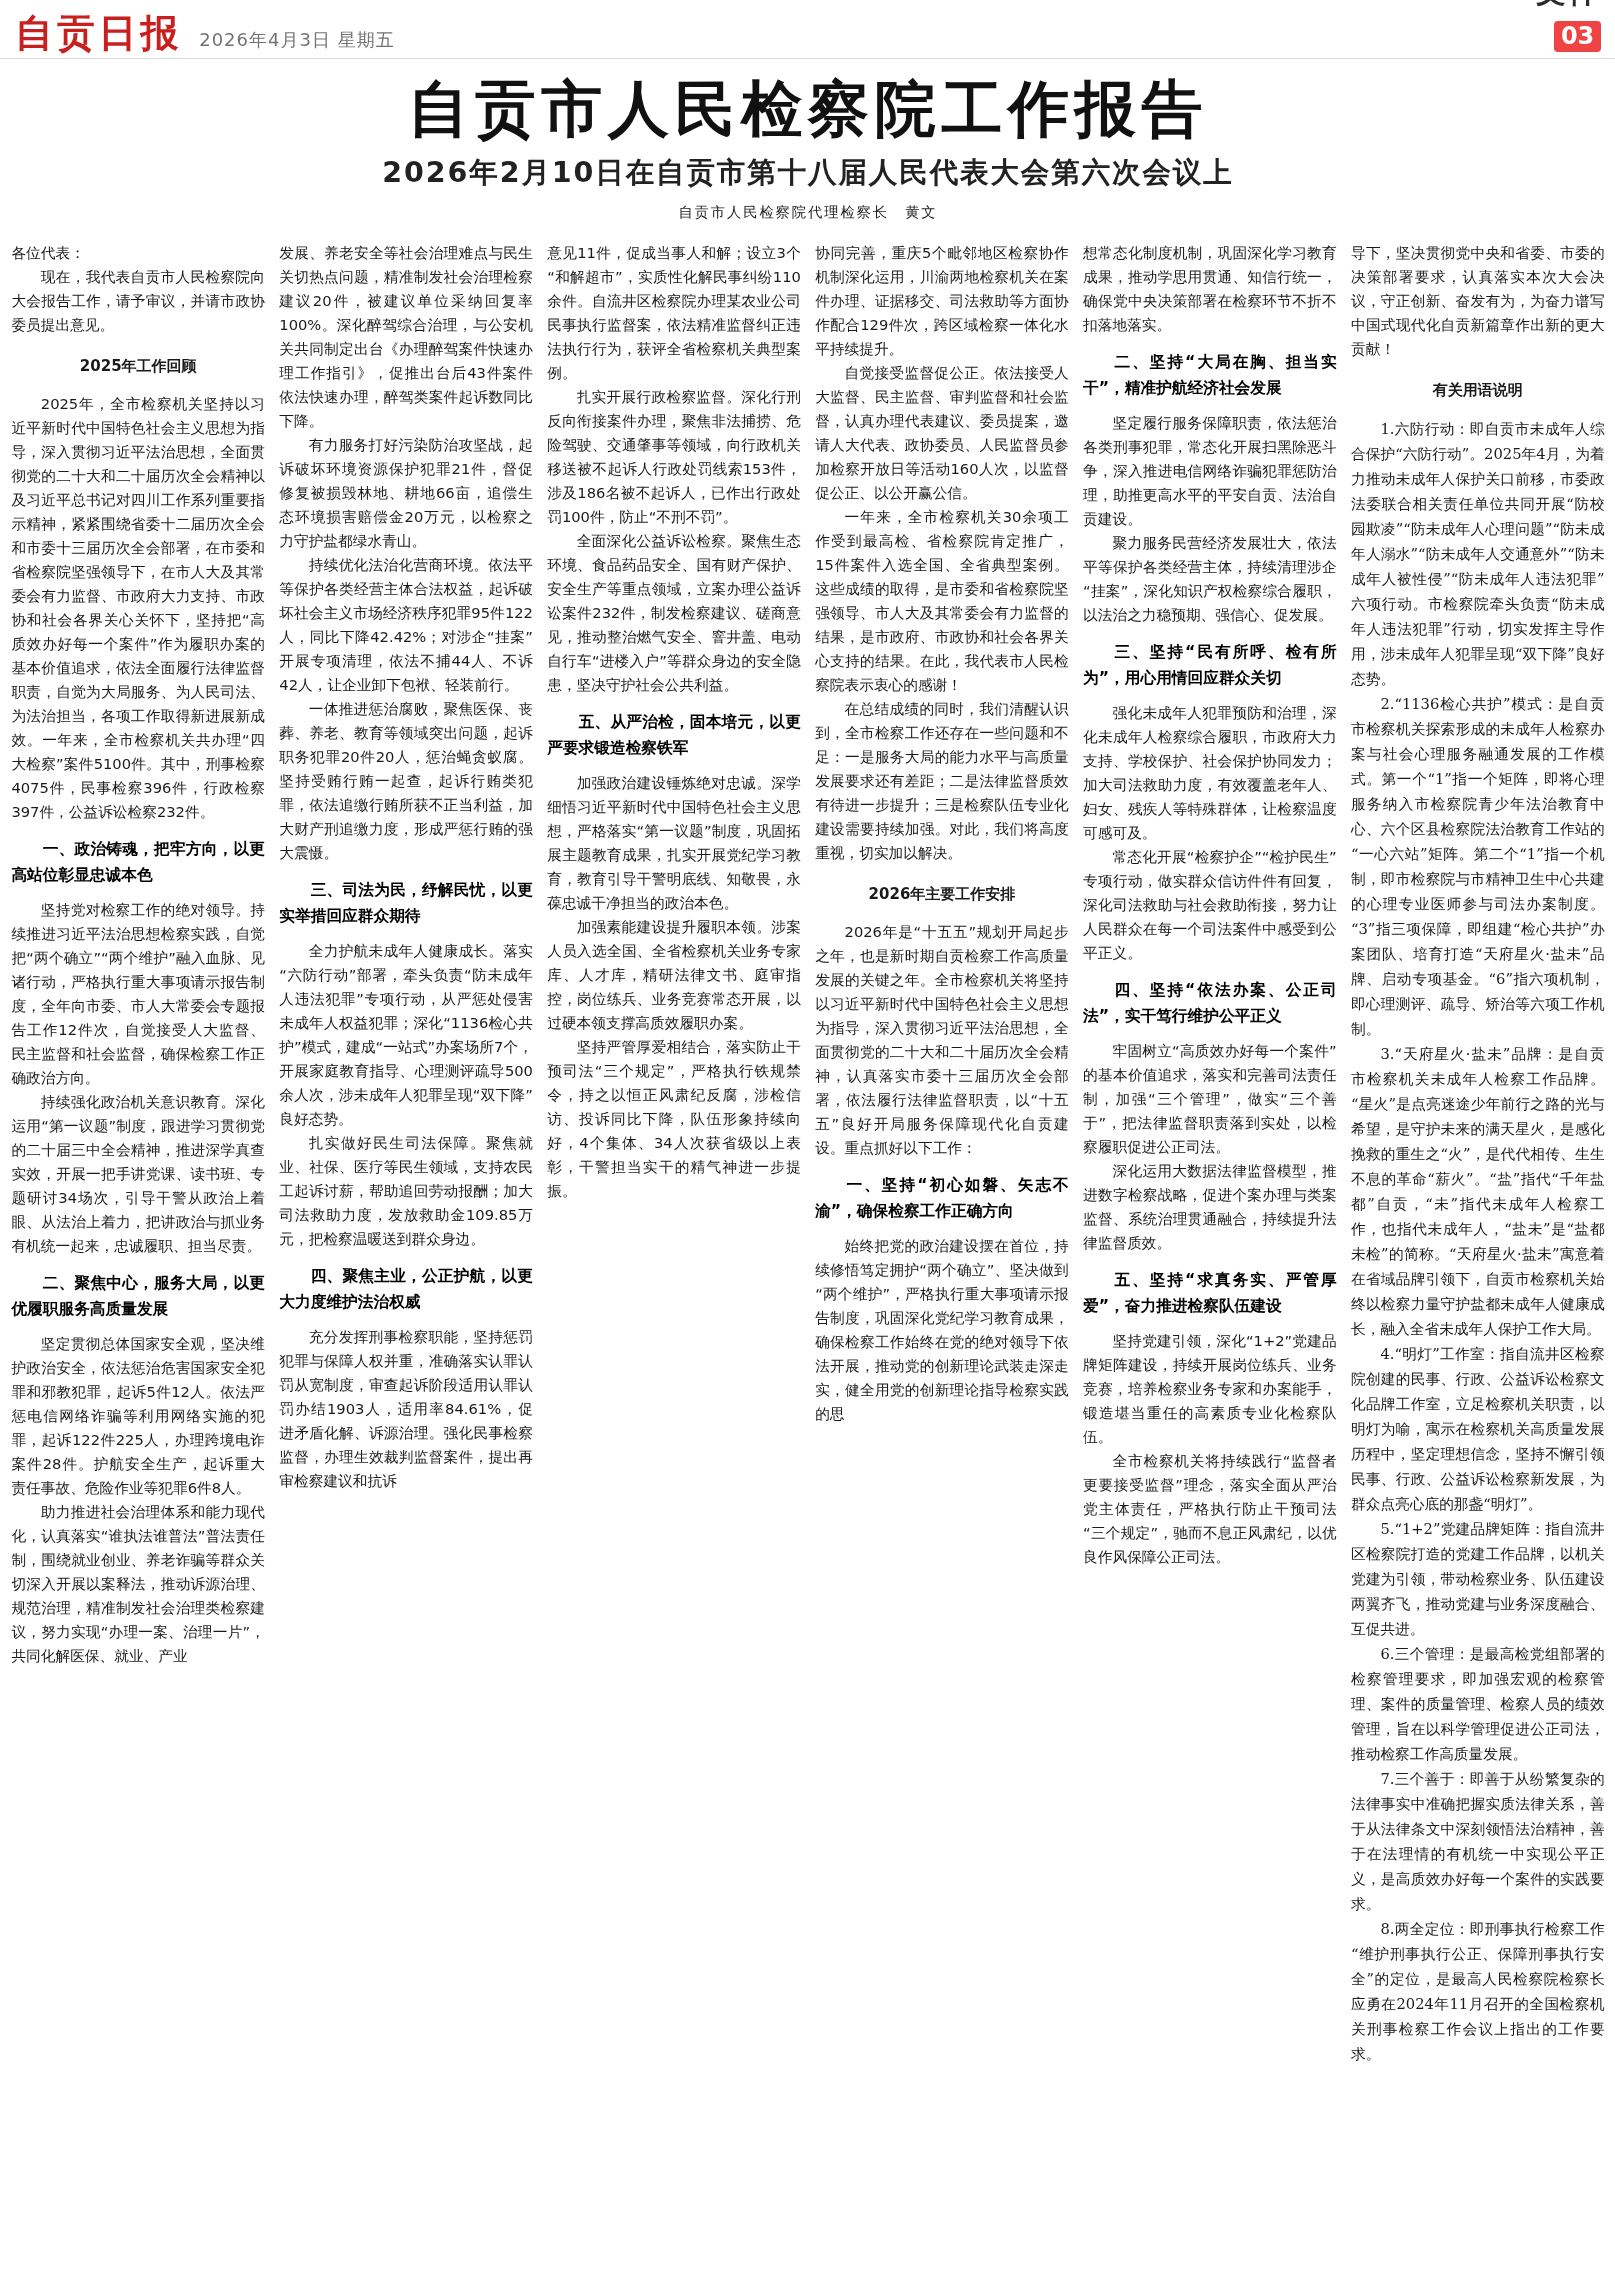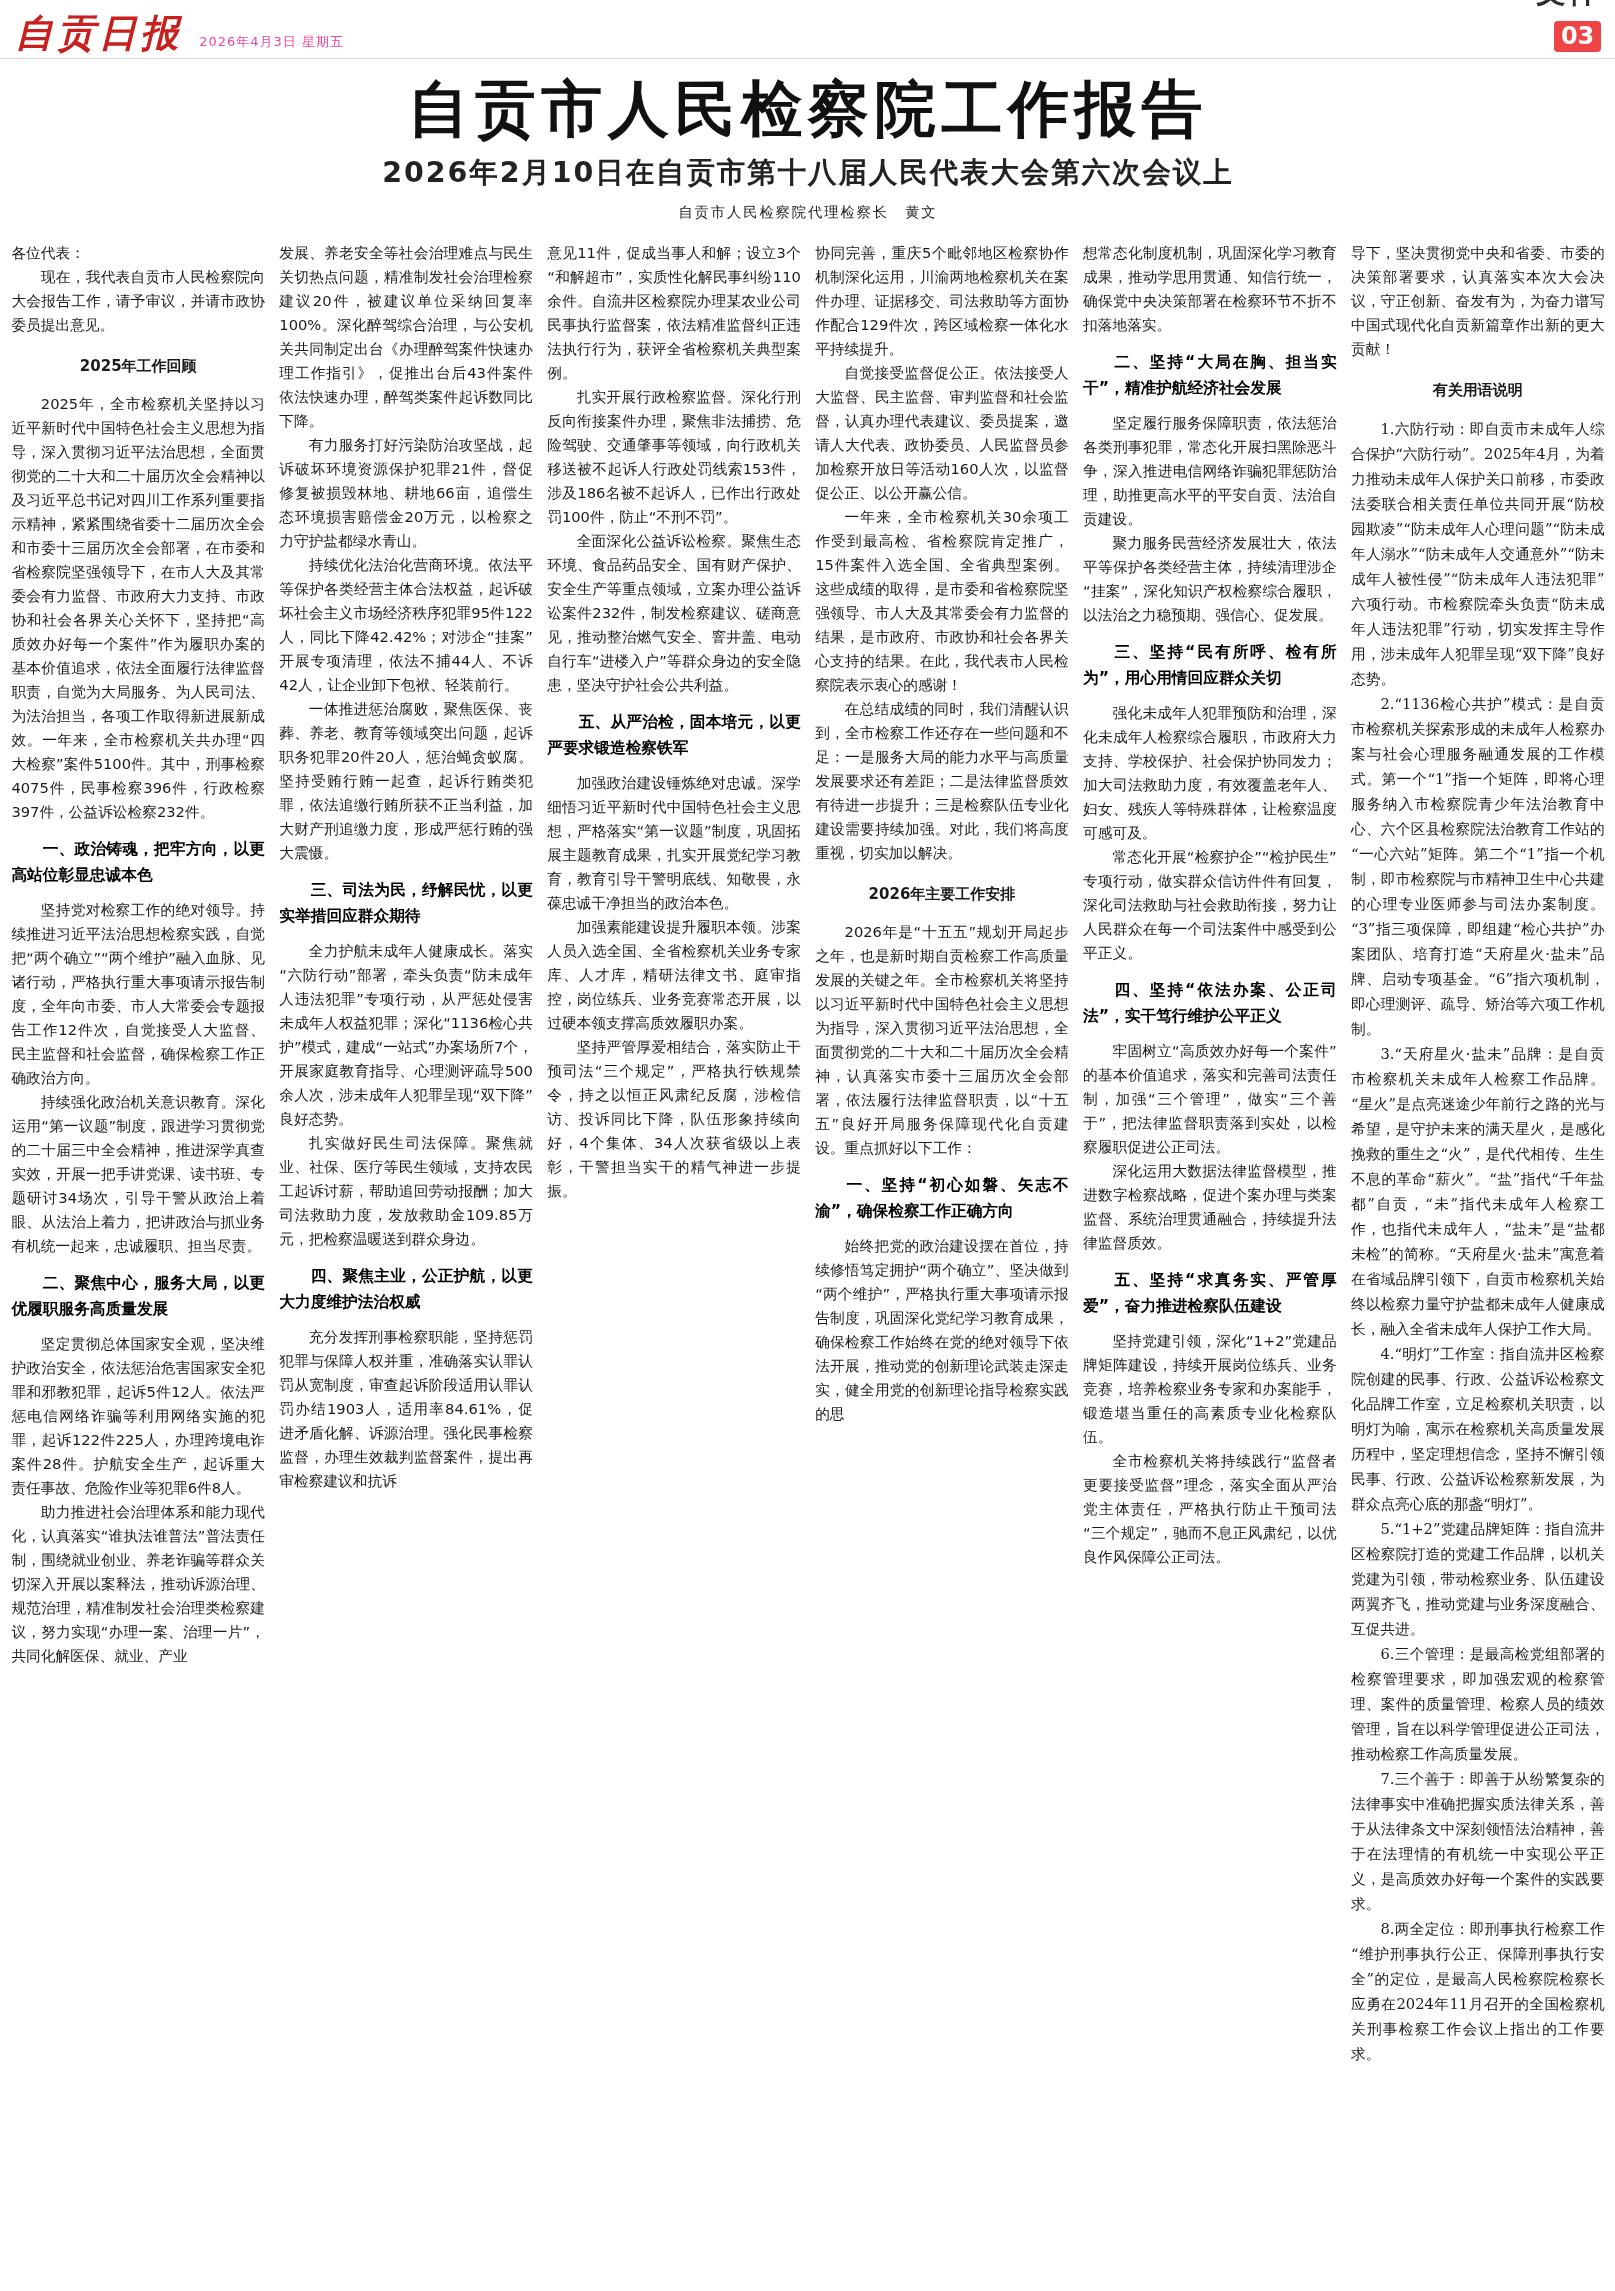--- a/index.html
+++ b/index.html
@@ -2,23 +2,23 @@
 <html lang="zh" style="font-size:15px"><head>
 <meta charset="utf-8">
 <style>
   html,body{margin:0;padding:0;background:#ffffff;}
   body{width:1616px;height:2291px;overflow:hidden;position:relative;
        font-family:"DejaVu Sans","Liberation Sans",sans-serif;color:#1a1a1a;}
   
   .topbar{height:59px;display:flex;align-items:flex-end;justify-content:space-between;
           padding:5.7px 15px 5.7px 15px;box-sizing:border-box;border-bottom:1.9px solid #d9d9d9;}
   .topbar-left{display:flex;align-items:baseline;gap:17px;}
-  .paper-name{font-family:"DejaVu Serif","Liberation Serif",serif;font-style:italic;font-weight:bold;
+  .paper-name{font-family:"DejaVu Serif","Liberation Serif",serif;font-weight:bold;
               font-size:38px;color:#c8201e;letter-spacing:3.8px;line-height:1;}
-  .paper-date{font-size:13px;color:#ec4899;letter-spacing:1px;}
+  .paper-date{font-size:18px;color:#737373;letter-spacing:1px;}
   .topbar-right{display:flex;align-items:flex-end;gap:13.3px;flex-direction:column;}
   .editors{font-size:13.3px;color:#3c3c3c;letter-spacing:1px;}
   .section-name{font-size:29.5px;font-weight:900;color:#2b2b2b;letter-spacing:2.9px;line-height:1;}
   .page-badge{background:#ef4444;color:#ffffff;font-weight:bold;font-size:24px;
               padding:1.9px 6.7px;border-radius:3.8px;line-height:1.15;}
   
   .head-block{text-align:center;padding:15px 0 9.5px 0;}
   .main-title{font-size:61px;font-weight:900;letter-spacing:5.7px;color:#111;line-height:1.15;margin:0;}
   .sub-title{font-size:28.5px;font-weight:700;color:#222;letter-spacing:1.9px;margin:9.5px 0 0 0;}
   .byline{font-family:"DejaVu Serif","Liberation Serif",serif;font-size:14.3px;color:#222;margin-top:11.4px;letter-spacing:1.9px;}

